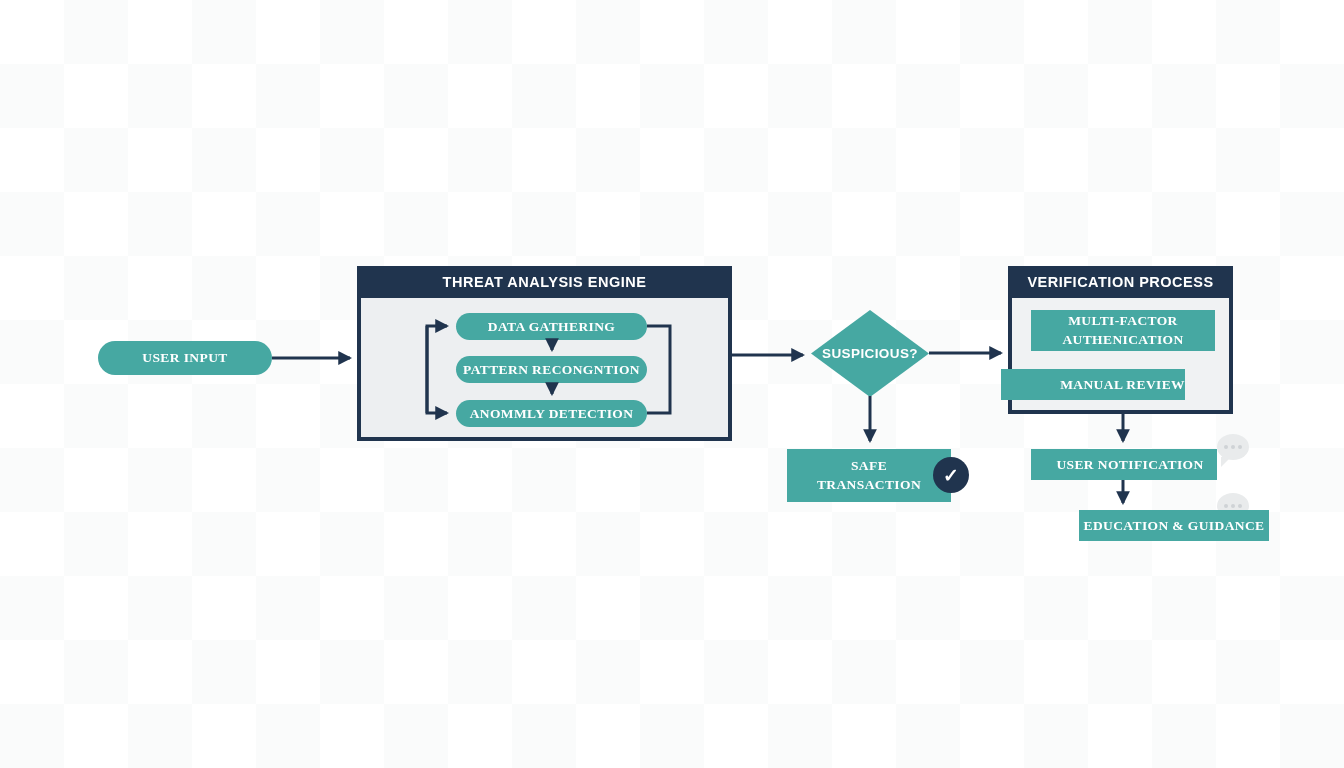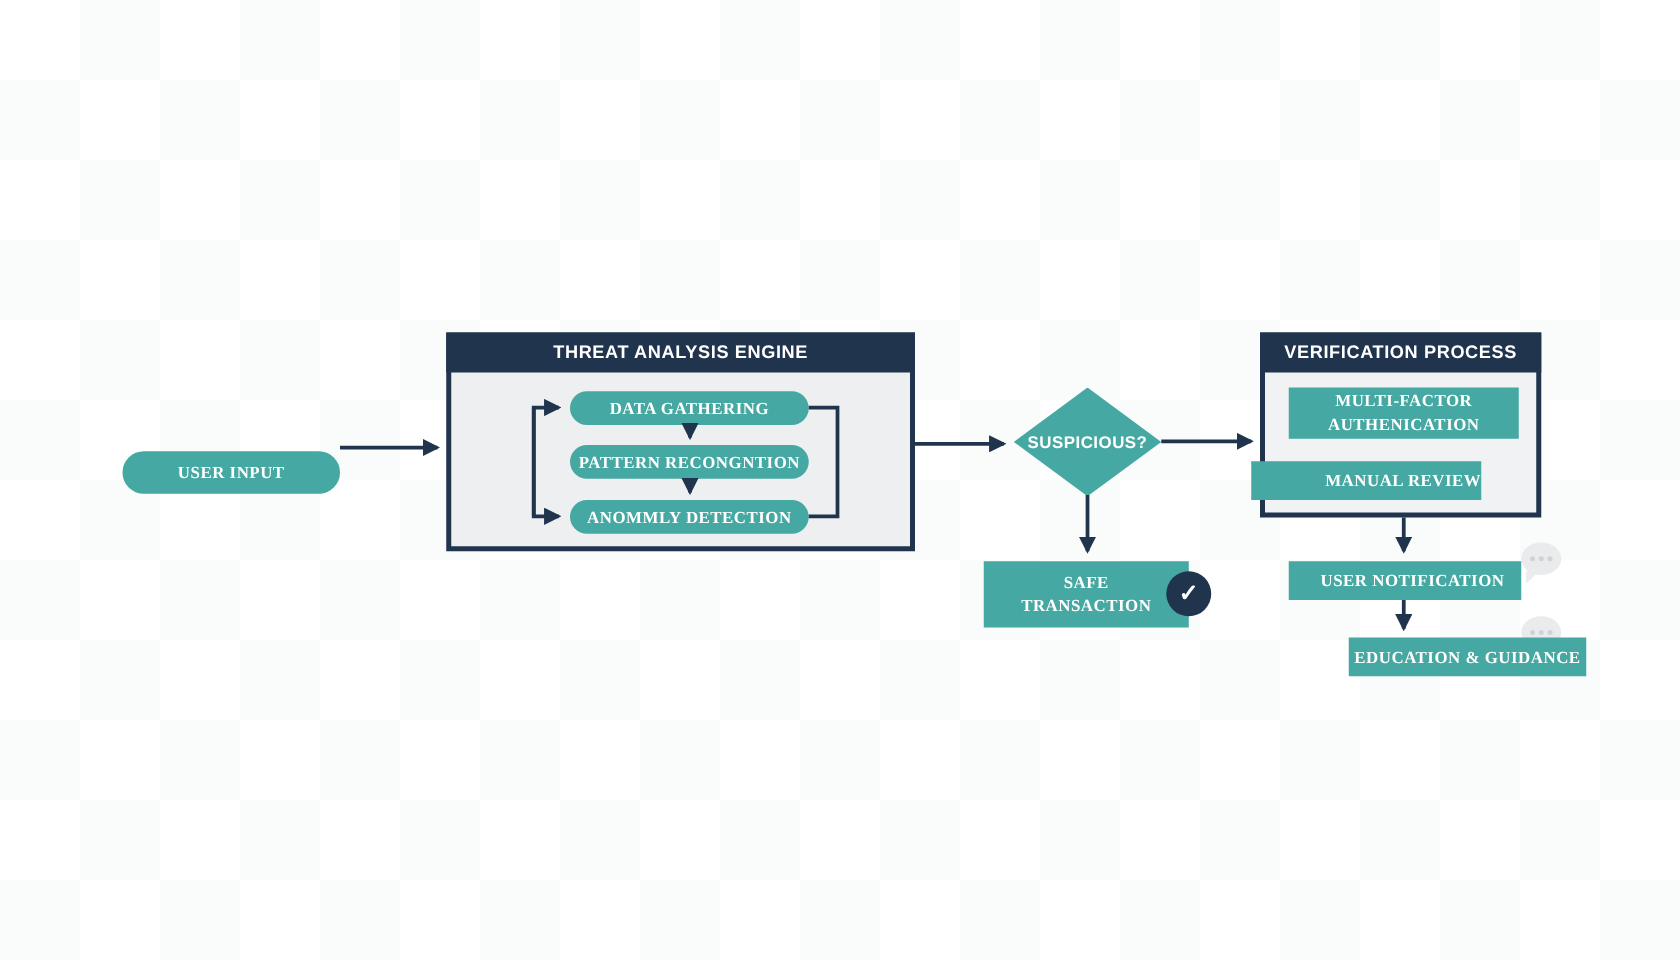--- a/index.html
+++ b/index.html
@@ -59,21 +59,21 @@
     <span class="dot"></span>
       <span class="dot"></span>
       <span class="dot"></span>
   </div>
   <div class="bubble" style="left:1217px;top:493px;">
     <span class="dot"></span>
       <span class="dot"></span>
       <span class="dot"></span>
   </div>
 
-  <div class="node teal pill" style="left:98px;top:361px;width:174px;height:34px;">
+  <div class="node teal pill" style="left:98px;top:341px;width:174px;height:34px;">
     <span>USER INPUT</span>
   </div>
 
   <div class="panel" style="left:357px;top:266px;width:375px;height:175px;"></div>
   <div class="panel-header" style="left:357px;top:266px;width:375px;height:32px;">
     <span>THREAT ANALYSIS ENGINE</span>
   </div>
   <div class="node teal small-pill" style="left:456px;top:313px;width:191px;height:27px;">
     <span>DATA GATHERING</span>
   </div>

